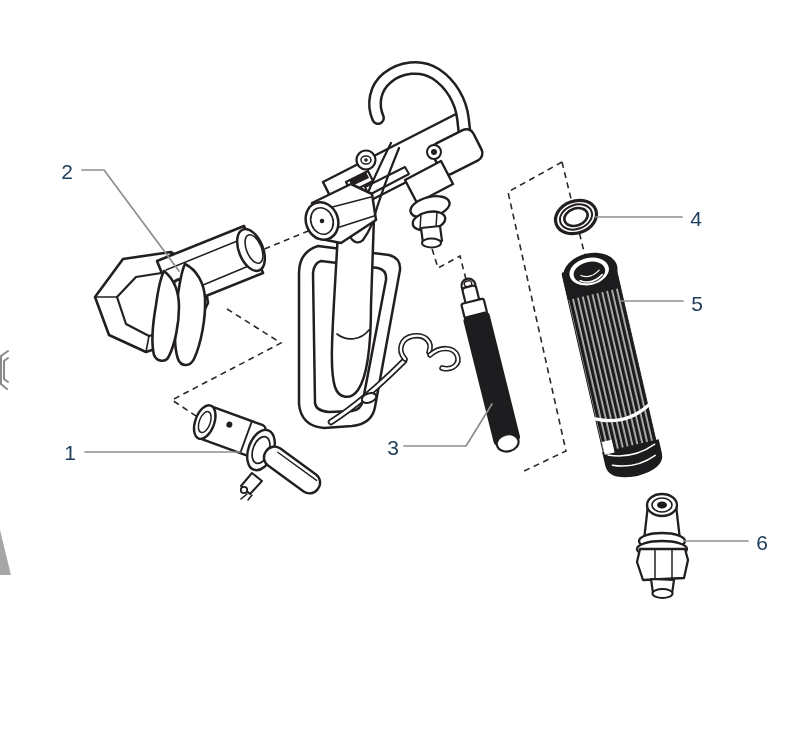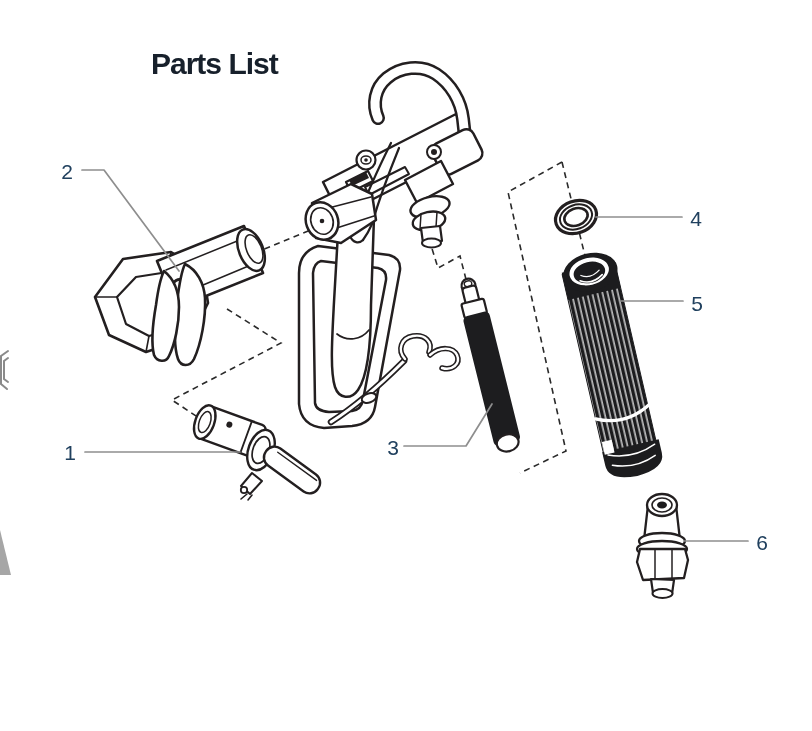--- a/index.html
+++ b/index.html
@@ -195,21 +195,20 @@
   <g fill="none" stroke="#8e8e8e" stroke-width="1.7" stroke-linecap="round" stroke-linejoin="round">
     <path d="M85,452 L240,452"></path>
     <path d="M82,170 L104,170 L179,271"></path>
     <path d="M404,446 L466,446 L492,404"></path>
     <path d="M596,217 L682,217"></path>
     <path d="M621,301 L683,301"></path>
     <path d="M684,541 L748,541"></path>
   </g>
 </svg>
 
-<div class="page-title">Parts List</div>
 
 <div class="callout" style="left:70px;top:452px">1</div>
 <div class="callout" style="left:67px;top:171px">2</div>
 <div class="callout" style="left:393px;top:447px">3</div>
 <div class="callout" style="left:696px;top:218px">4</div>
 <div class="callout" style="left:697px;top:303px">5</div>
 <div class="callout" style="left:762px;top:542px">6</div>
 
 </div>
 

